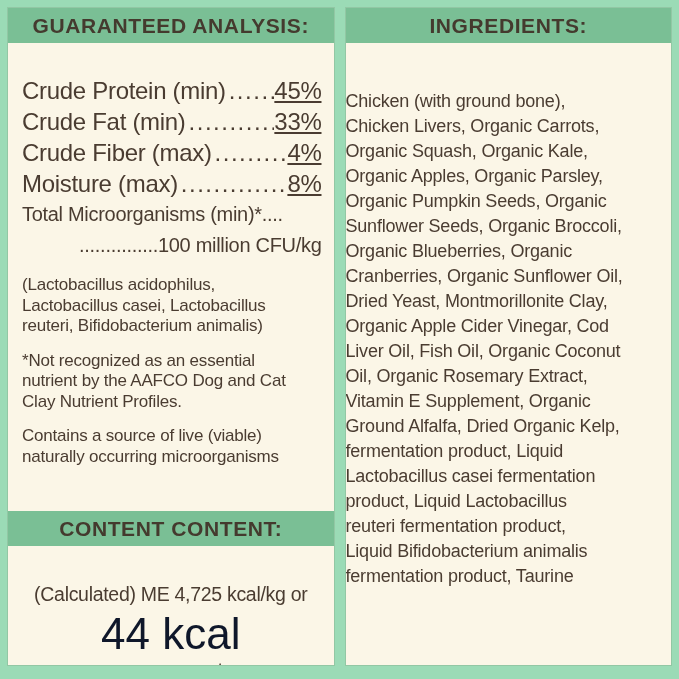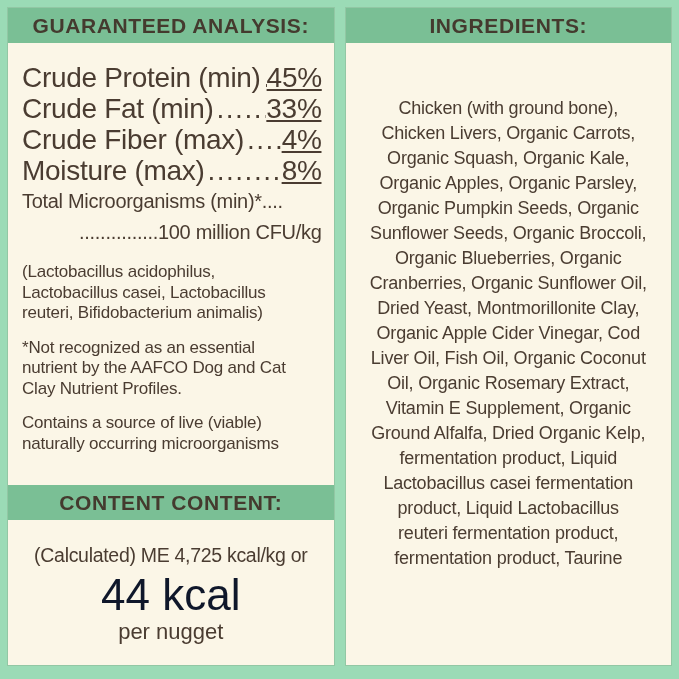--- a/index.html
+++ b/index.html
@@ -15,41 +15,42 @@
     gap: 12px;
     padding: 8px 8px 14px 8px;
   }
   .panel {
     flex: 1 1 0;
     background: #fbf6e7;
     display: flex;
     flex-direction: column;
     box-shadow: 0 0 0 1px rgba(120,140,110,0.25);
     overflow: hidden;
+    gap: 13px;
   }
   .band {
     flex: 0 0 35px;
     background: #7abf95;
     display: flex;
     align-items: center;
     justify-content: center;
     font-size: 21px;
     font-weight: 700;
     letter-spacing: 0.6px;
     color: #443a2e;
   }
   
   .content {
     padding: 19px 12px 0 14px;
   }
   .arow {
     display: flex;
     align-items: flex-end;
     line-height: 31px;
-    font-size: 28px;
+    font-size: 24px;
     letter-spacing: -0.3px;
     white-space: nowrap;
   }
   .arow .lab { flex: 0 0 auto; }
   .arow .dots {
     flex: 1 1 auto;
     overflow: hidden;
     letter-spacing: 1.5px;
     padding: 0 3px;
   }
@@ -92,25 +93,24 @@
     color: #0f172a;
   }
   .cal-unit {
     margin-top: 2px;
     font-size: 22px;
     line-height: 26px;
   }
   
   .ingredients {
     padding-top: 33px;
-    text-align: center;
+    text-align: left;
     font-size: 18px;
     line-height: 25px;
     letter-spacing: -0.2px;
-    margin-top: 20px;
   }
   .ingredients div { white-space: nowrap; }
 </style>
 </head>
 <body>
 
 <div class="page">
 
   <div class="panel">
     <div class="band">GUARANTEED ANALYSIS:</div>
@@ -177,17 +177,18 @@
         <div>Dried Yeast, Montmorillonite Clay,</div>
         <div>Organic Apple Cider Vinegar, Cod</div>
         <div>Liver Oil, Fish Oil, Organic Coconut</div>
         <div>Oil, Organic Rosemary Extract,</div>
         <div>Vitamin E Supplement, Organic</div>
         <div>Ground Alfalfa, Dried Organic Kelp,</div>
         <div>fermentation product, Liquid</div>
         <div>Lactobacillus casei fermentation</div>
         <div>product, Liquid Lactobacillus</div>
         <div>reuteri fermentation product,</div>
+        <div>Liquid Bifidobacterium animalis</div>
         <div>fermentation product, Taurine</div>
       </div>
   </div>
 
 </div>
 
 </body></html>

